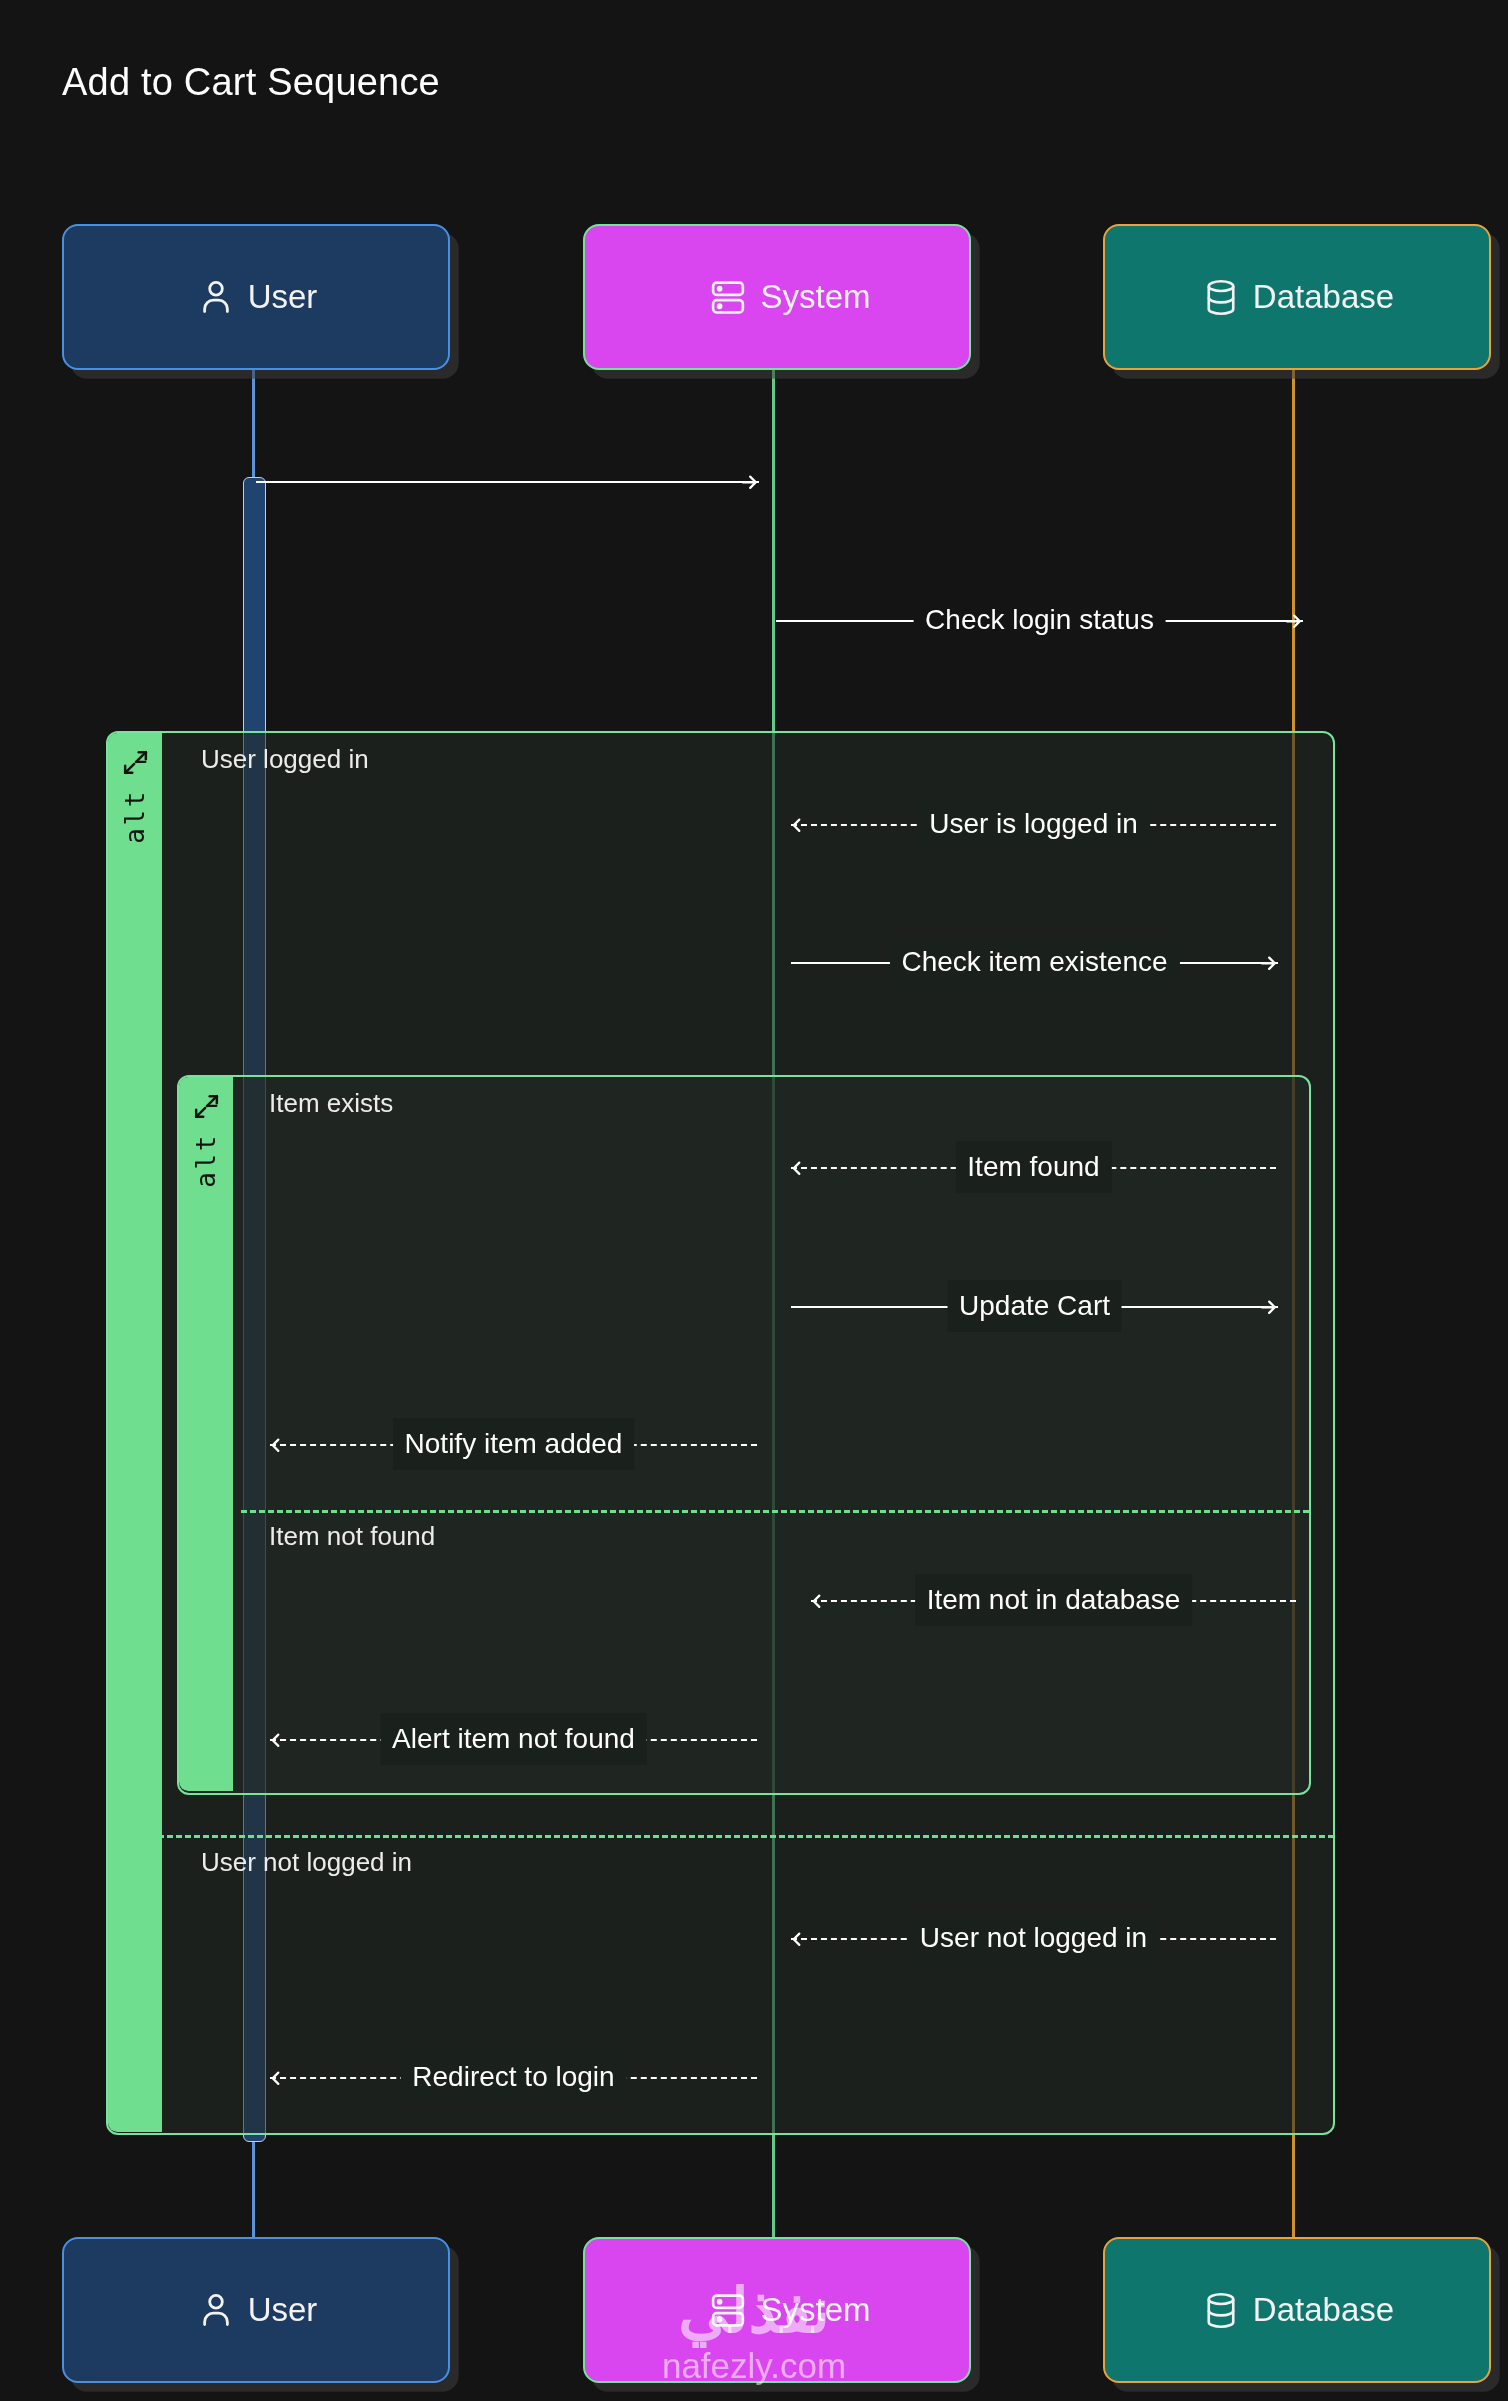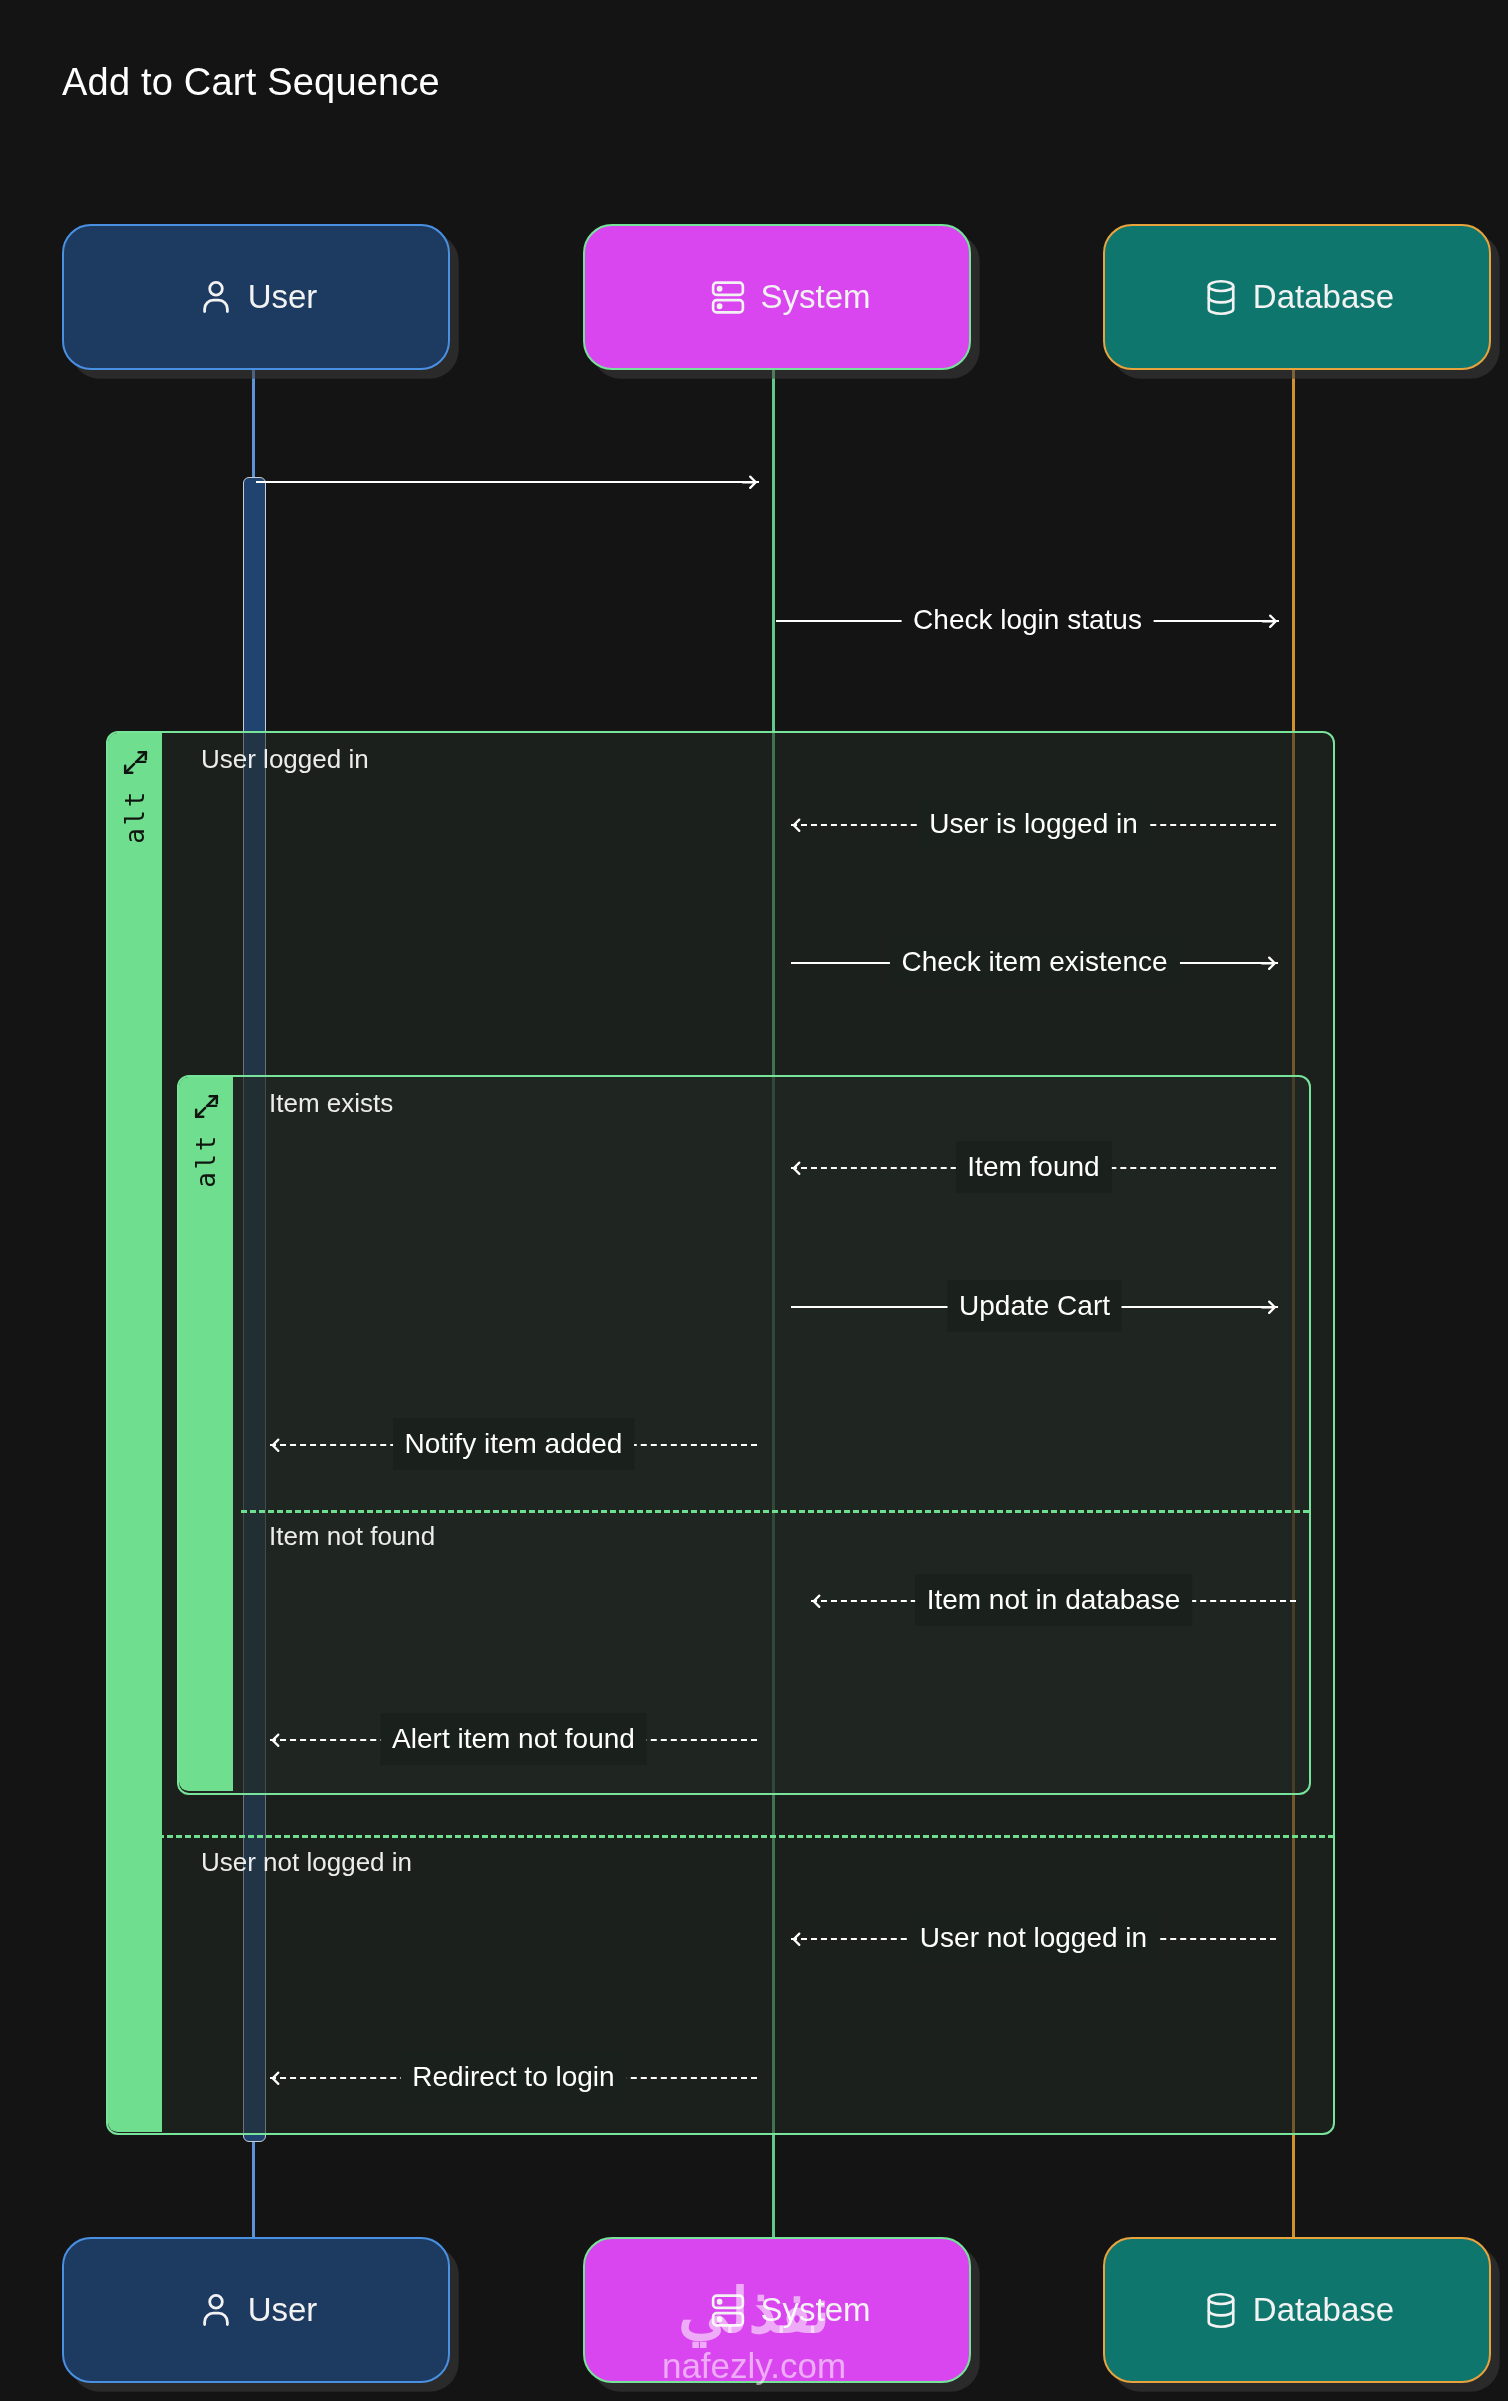--- a/index.html
+++ b/index.html
@@ -15,21 +15,21 @@
   .title{
     position:absolute;left:62px;top:61px;
     font-size:38px;font-weight:normal;color:#ffffff;
     letter-spacing:0.2px;
   }
 
   
   .actor{
     position:absolute;
     width:388px;height:146px;
-    border-radius:29px;
+    border-radius:16px;
     border:2.6px solid;
     box-sizing:border-box;
     display:flex;align-items:center;justify-content:center;
     gap:11px;
     box-shadow:8.7px 8.7px 0 rgba(60,60,60,.55);
   }
   .actor .label{
     font-size:33px;color:#f2f2f2;font-weight:400;white-space:nowrap;
   }
   .actor .ico{width:42px;height:45px;display:block;flex:none;}
@@ -197,21 +197,21 @@
   <div class="else-div" style="left:241px;top:1510px;width:1068px;"></div>
   <div class="frame-cond" style="left:269px;top:1521px;">Item not found</div>
 
   <div class="msg plainbg" style="left:256px;top:455px;width:503px;">
     <div class="line"></div>
     <svg class="head right" viewBox="0 0 24 24" fill="none" stroke="#ffffff" stroke-width="2.4" stroke-linecap="round" stroke-linejoin="round">
         <path d="M5 12h14M13 6l6 6-6 6"></path>
       </svg>
   </div>
 
-  <div class="msg plainbg" style="left:776px;top:594px;width:503px;">
+  <div class="msg plainbg" style="left:776px;top:594px;width:503px;padding-left:24px;">
     <div class="line"></div>
     <svg class="head right" viewBox="0 0 24 24" fill="none" stroke="#ffffff" stroke-width="2.4" stroke-linecap="round" stroke-linejoin="round">
         <path d="M5 12h14M13 6l6 6-6 6"></path>
       </svg>
     <div class="txt">Check login status</div>
   </div>
 
   <div class="msg dashed" style="left:791px;top:798px;width:485px;">
     <div class="line"></div>
     <svg class="head left" viewBox="0 0 24 24" fill="none" stroke="#ffffff" stroke-width="2.4" stroke-linecap="round" stroke-linejoin="round">

